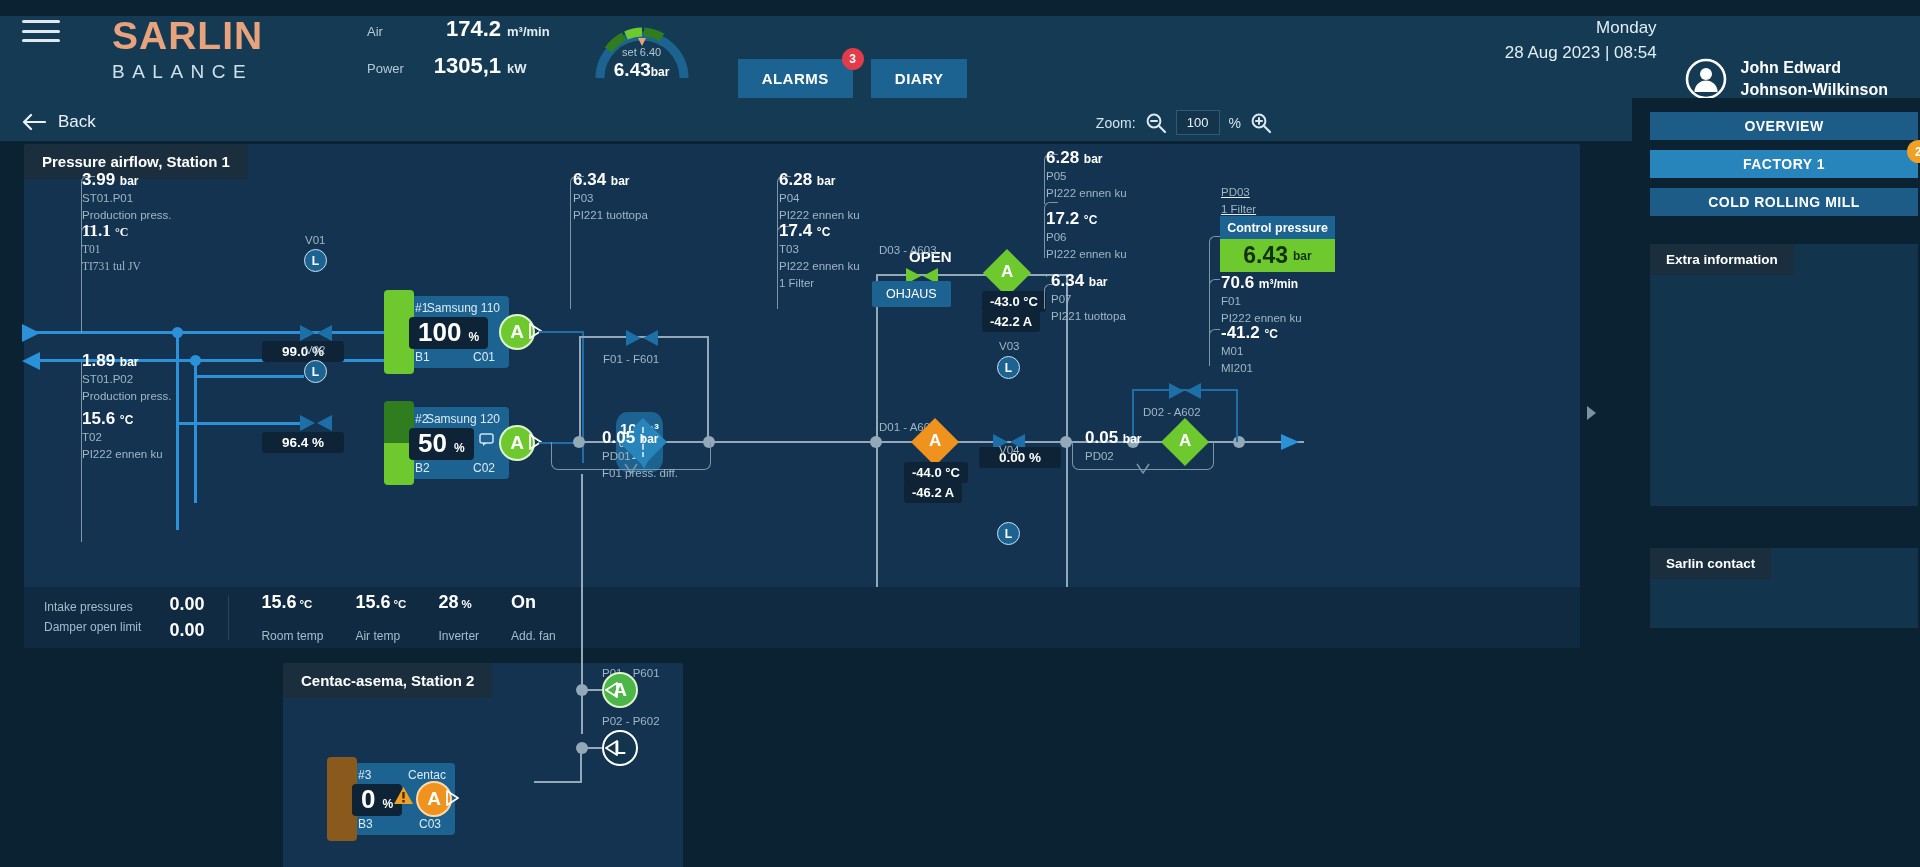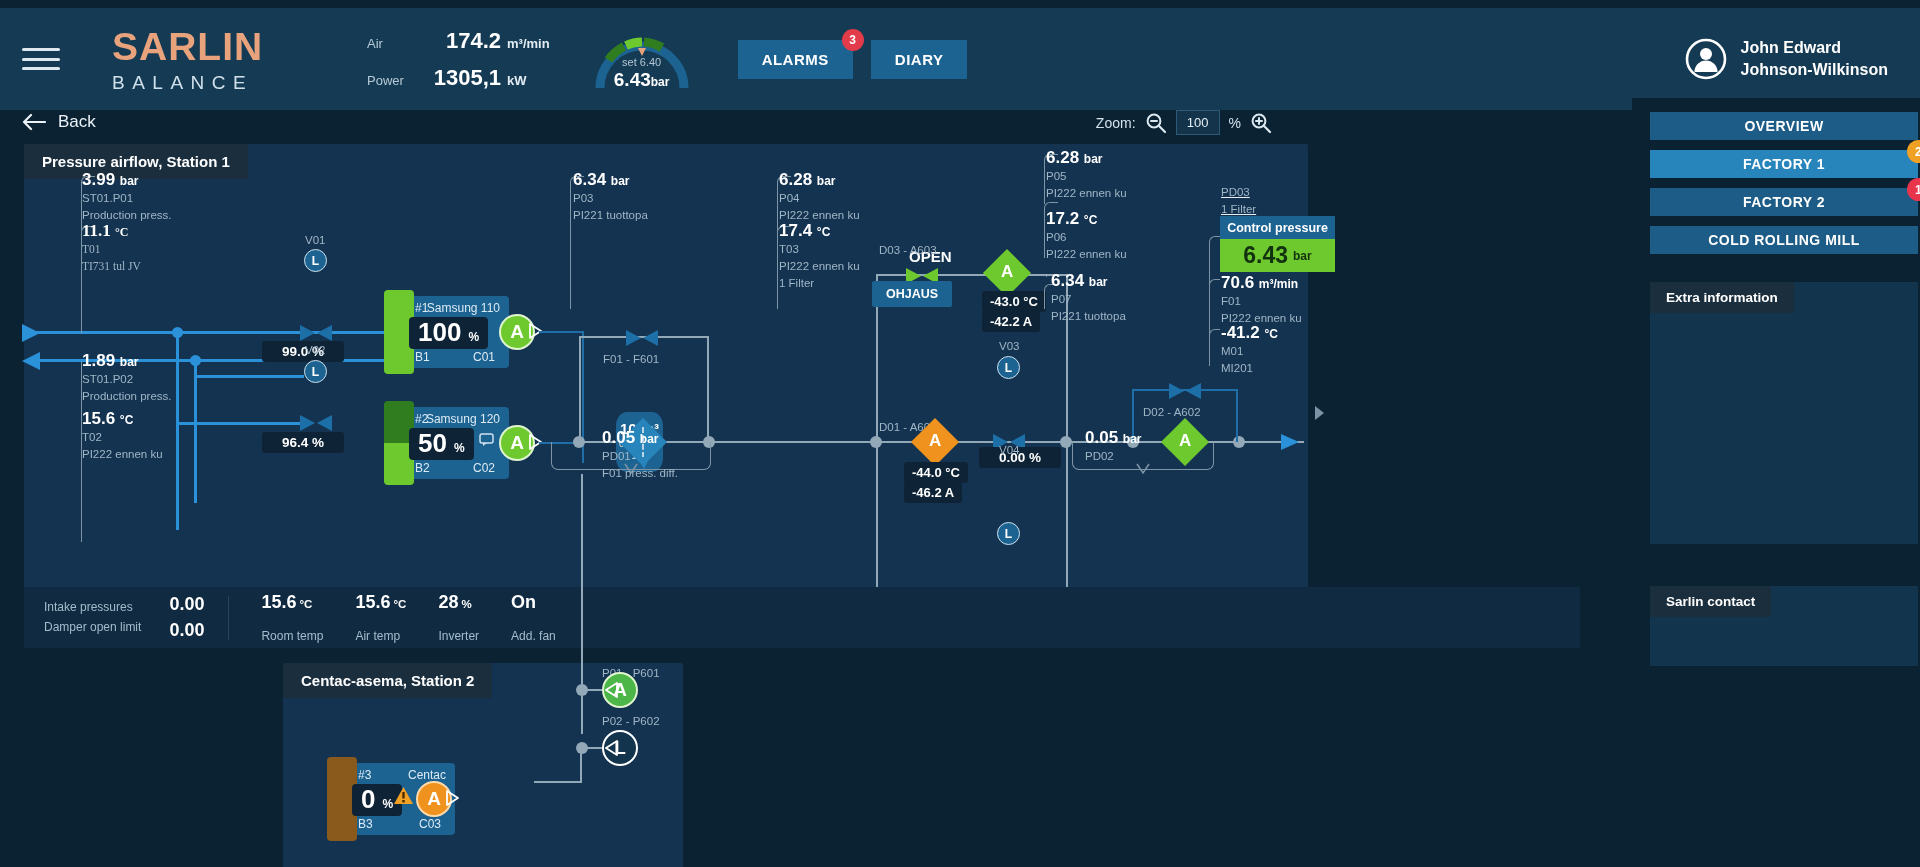--- a/index.html
+++ b/index.html
@@ -7,23 +7,23 @@
     width: 1920px; height: 867px;
     background: #0b2233;
     font-family: "Liberation Sans", sans-serif;
     overflow: hidden;
     color: #e8eef3;
   }
   .app { position: relative; width: 1920px; height: 867px; }
 
   
   .header {
-    position: absolute; left: 0; top: 8px; width: 1920px; height: 102px;
+    position: absolute; left: 0; top: 16px; width: 1920px; height: 125px;
     background: #153b54;
-    display: flex; align-items: center;
+    display: flex; 
   }
   .burger { margin-left: 22px; width: 38px; height: 30px; cursor: pointer;
             display: flex; flex-direction: column; justify-content: space-between; padding: 4px 0; }
   .burger span { display: block; height: 3px; background: #dfe8ef; border-radius: 2px; }
 
   .logo { margin-left: 52px; width: 205px; }
   .logo-main { font-size: 39px; font-weight: 700; letter-spacing: 1px; color: #e8a27c; line-height: 1; }
   .logo-sub { font-size: 19px; letter-spacing: 7.5px; color: #cfe0ea; margin-top: 7px; line-height: 1; }
 
   .kpis { margin-left: 50px; display: flex; flex-direction: column; gap: 11px; }
@@ -65,21 +65,21 @@
           gap: 12px; cursor: pointer; }
   .back-label { font-size: 17px; color: #eaf2f7; }
 
   
   .canvas { position: absolute; left: 24px; top: 144px; width: 1556px; height: 707px; }
 
   .station { position: absolute; background: #143350; border-radius: 2px; }
   .st-title { position: absolute; left: 0; top: 0; background: #1a2e3e; color: #fff;
               font-size: 15px; font-weight: 700; padding: 9px 18px; border-radius: 2px 2px 2px 0; }
 
-  #station1 { left: 0; top: 0; width: 1284px; height: 504px; }
+  #station1 { left: 0; top: 0; width: 1556px; height: 504px; }
   #station2 { left: 259px; top: 519px; width: 400px; height: 237px; }
 
   
   .pipe { position: absolute; background: #2b91d8; }
   .pipe-grey { position: absolute; background: #93a9b8; }
   .pipe-dark { position: absolute; background: #1f6ea8; }
 
   .node { position: absolute; width: 11px; height: 11px; border-radius: 50%; background: #2b91d8; }
   .node-grey { position: absolute; width: 12px; height: 12px; border-radius: 50%; background: #93a9b8; }
 
@@ -123,21 +123,21 @@
   .tank .t2 { font-size: 10px; color: #cfe0ec; line-height: 1.25; }
 
   
   .diamond { position: absolute; width: 34px; height: 34px; transform: rotate(45deg); }
   .diamond-lbl { position: absolute; font-size: 11.5px; color: #9fb6c6; white-space: nowrap; }
   .dmd-txt { position: absolute; font-size: 17px; font-weight: 700; color: #fff; }
 
   .chip { position: absolute; background: #0e2436; color: #fff; font-size: 13px;
           font-weight: 700; padding: 3px 8px; border-radius: 3px; white-space: nowrap; }
   .tagbox { position: absolute; background: #1d6392; color: #fff; font-size: 12.5px;
-            font-weight: 700; padding: 6px 14px; border-radius: 2px; }
+            font-weight: 400; padding: 6px 14px; border-radius: 2px; }
   .openlbl { position: absolute; font-size: 15px; font-weight: 700; color: #fff; }
 
   
   .cp-head { position: absolute; background: #1d6392; color: #fff; font-size: 12.5px;
              font-weight: 700; text-align: center; padding: 5px 0; width: 115px; }
   .cp-body { position: absolute; background: #6ec92f; width: 115px; height: 33px;
              display: flex; align-items: center; justify-content: center; }
   .cp-body b { font-size: 23px; font-weight: 700; color: #12310f; }
   .cp-body i { font-size: 12px; font-weight: 700; font-style: normal; color: #12310f; margin-left: 5px; }
 
@@ -225,20 +225,24 @@
         <span>ALARMS</span>
         <span class="hbadge">3</span>
       </button>
       <button class="hbtn">
         <span>DIARY</span>
       </button>
     </div>
 
     <div class="spacer"></div>
 
+    <div class="datetime">
+      <div>Monday</div>
+      <div>28 Aug 2023 | 08:54</div>
+    </div>
 
     <div class="user">
       <svg class="avatar" viewBox="0 0 42 42">
         <circle cx="21" cy="21" r="19" fill="none" stroke="#fff" stroke-width="2.6"></circle>
         <circle cx="21" cy="16" r="6" fill="#fff"></circle>
         <path d="M9.5 34 a11.5 11.5 0 0 1 23 0z" fill="#fff"></path>
       </svg>
       <div class="uname">
         <div>John Edward</div>
         <div>Johnson-Wilkinson</div>
@@ -636,24 +640,20 @@
 
   <div class="sidebar">
     <div class="navbtn">
       <span>OVERVIEW</span>
     </div>
     <div class="navbtn active">
       <span>FACTORY 1</span>
       <span class="navbadge" style="background:#f0a022;">2</span>
     </div>
     <div class="navbtn">
-      <span>FACTORY 2</span>
-      <span class="navbadge" style="background:#e8354c;">1</span>
-    </div>
-    <div class="navbtn">
       <span>COLD ROLLING MILL</span>
     </div>
 
     <div class="panel" id="panel-extra">
       <span class="panel-title">Extra information</span>
     </div>
     <div class="panel" id="panel-contact">
       <span class="panel-title">Sarlin contact</span>
     </div>
   </div>

